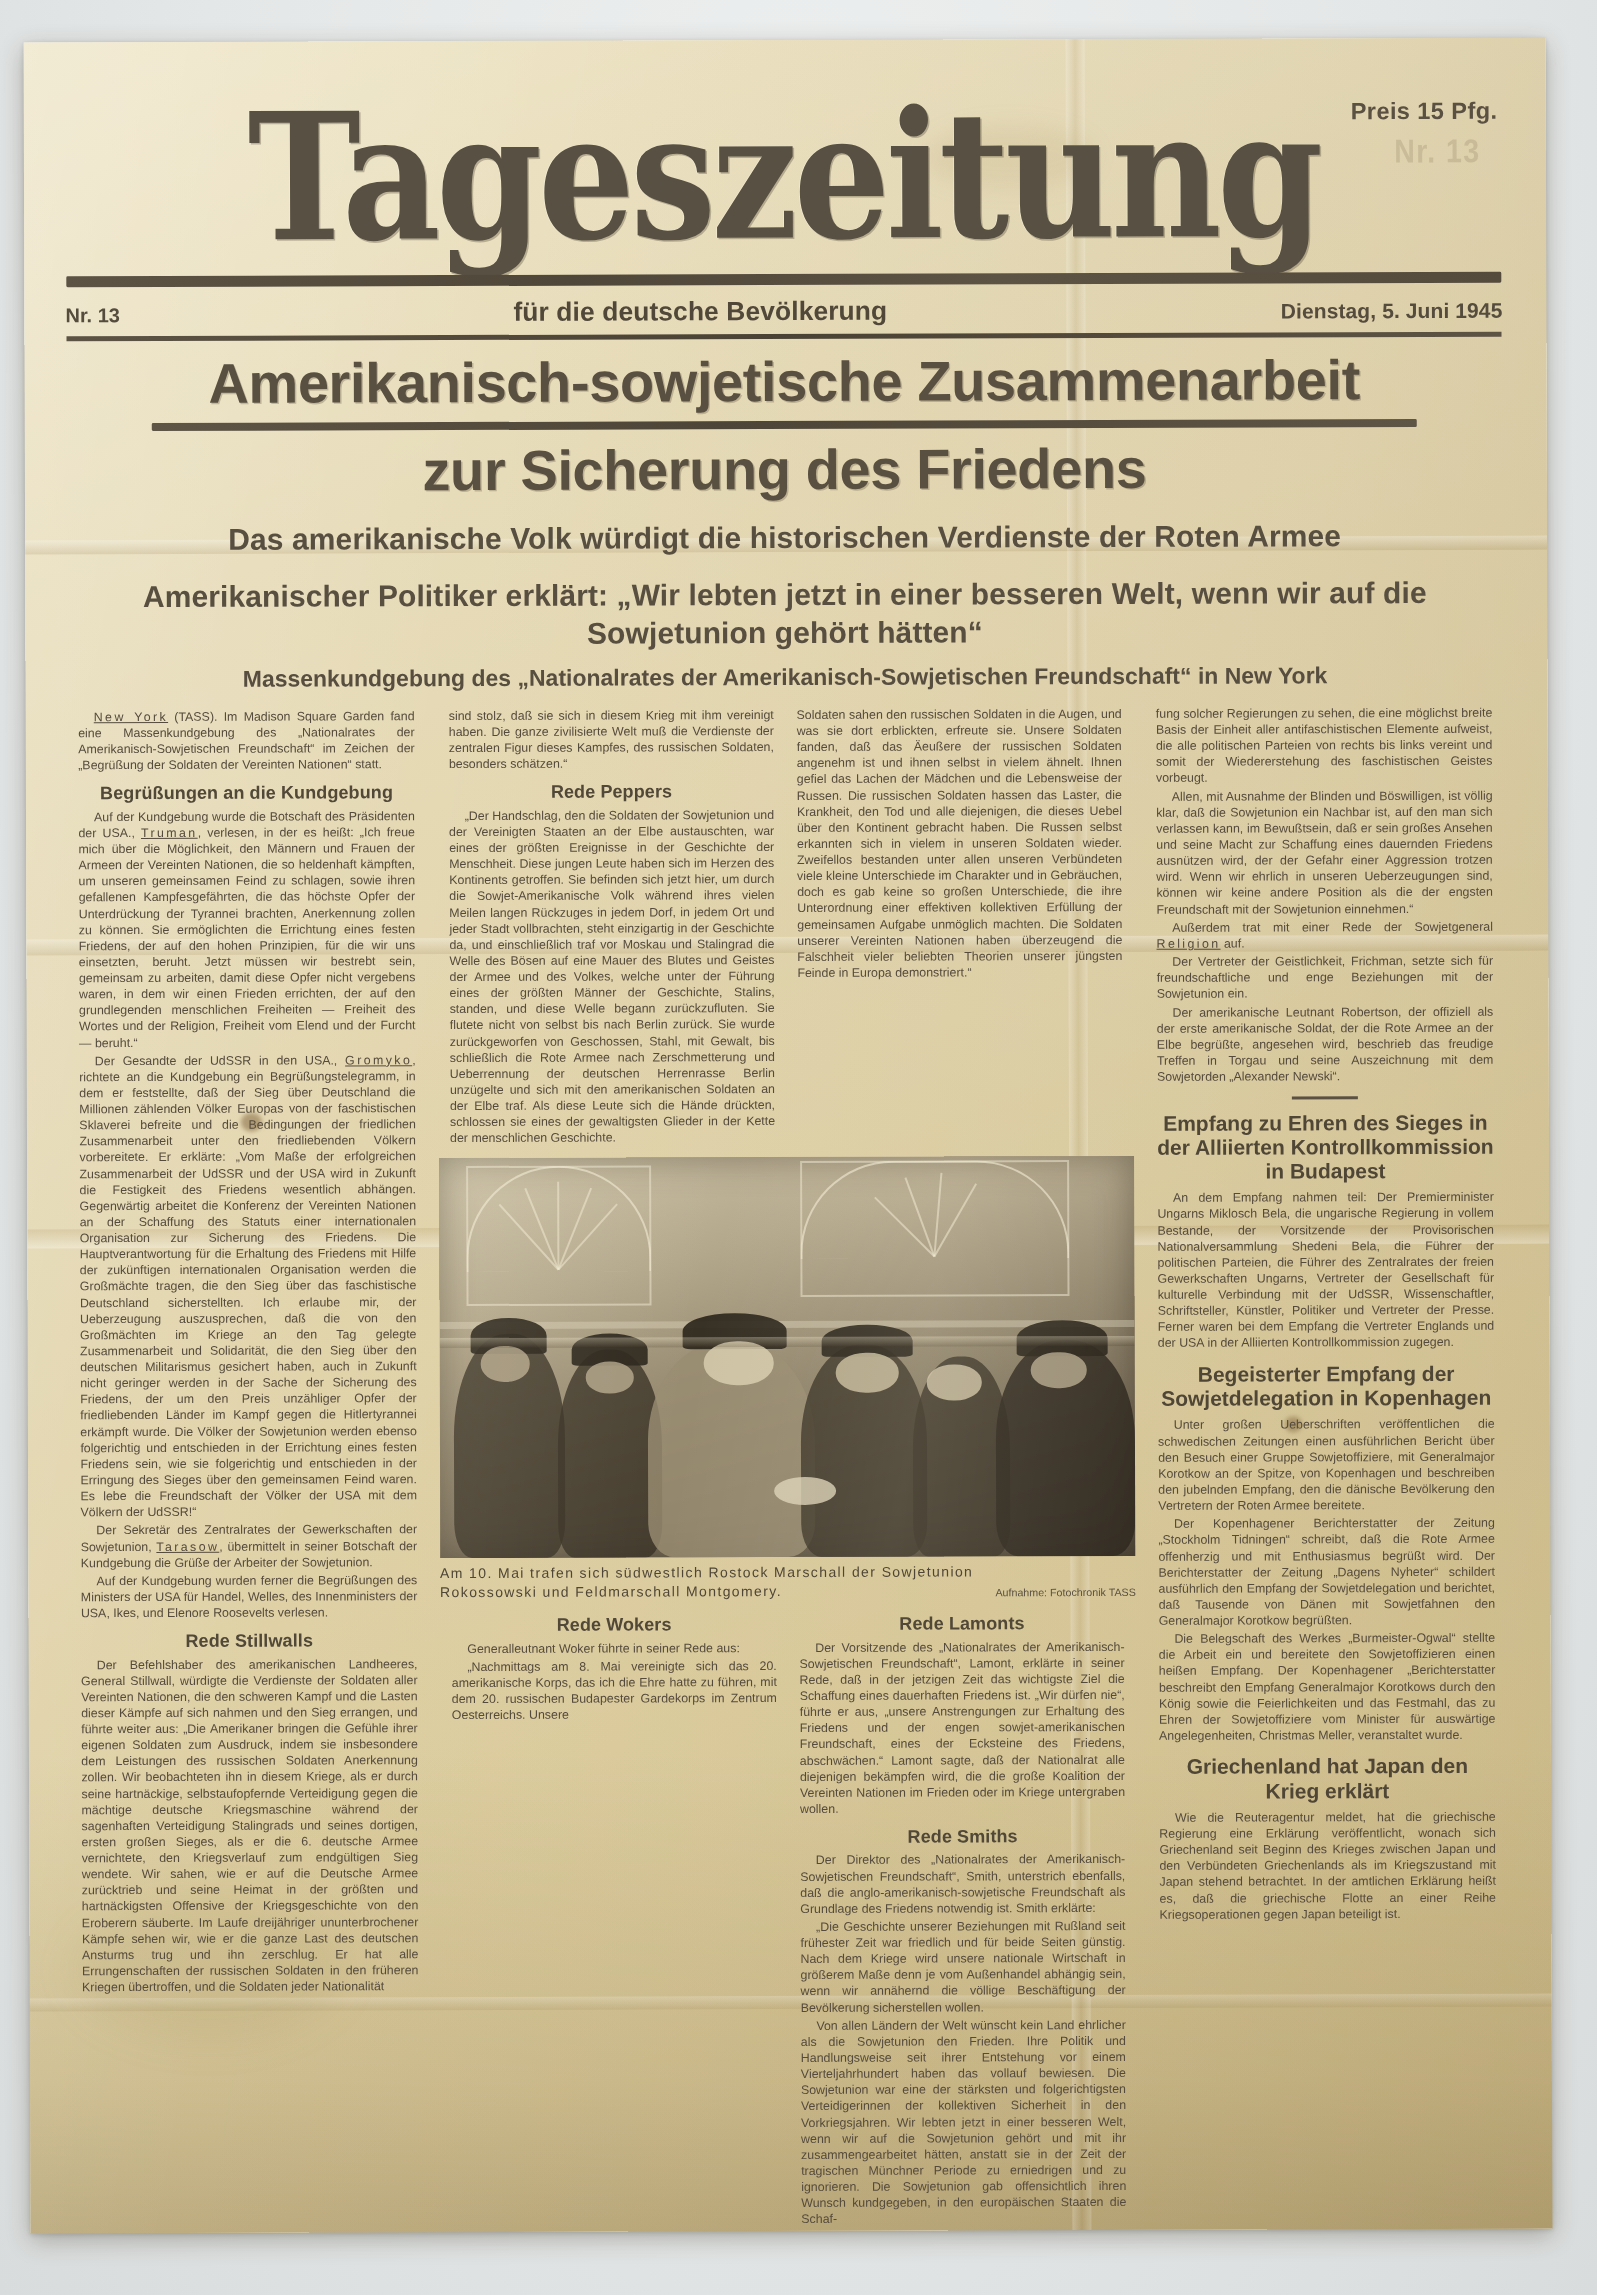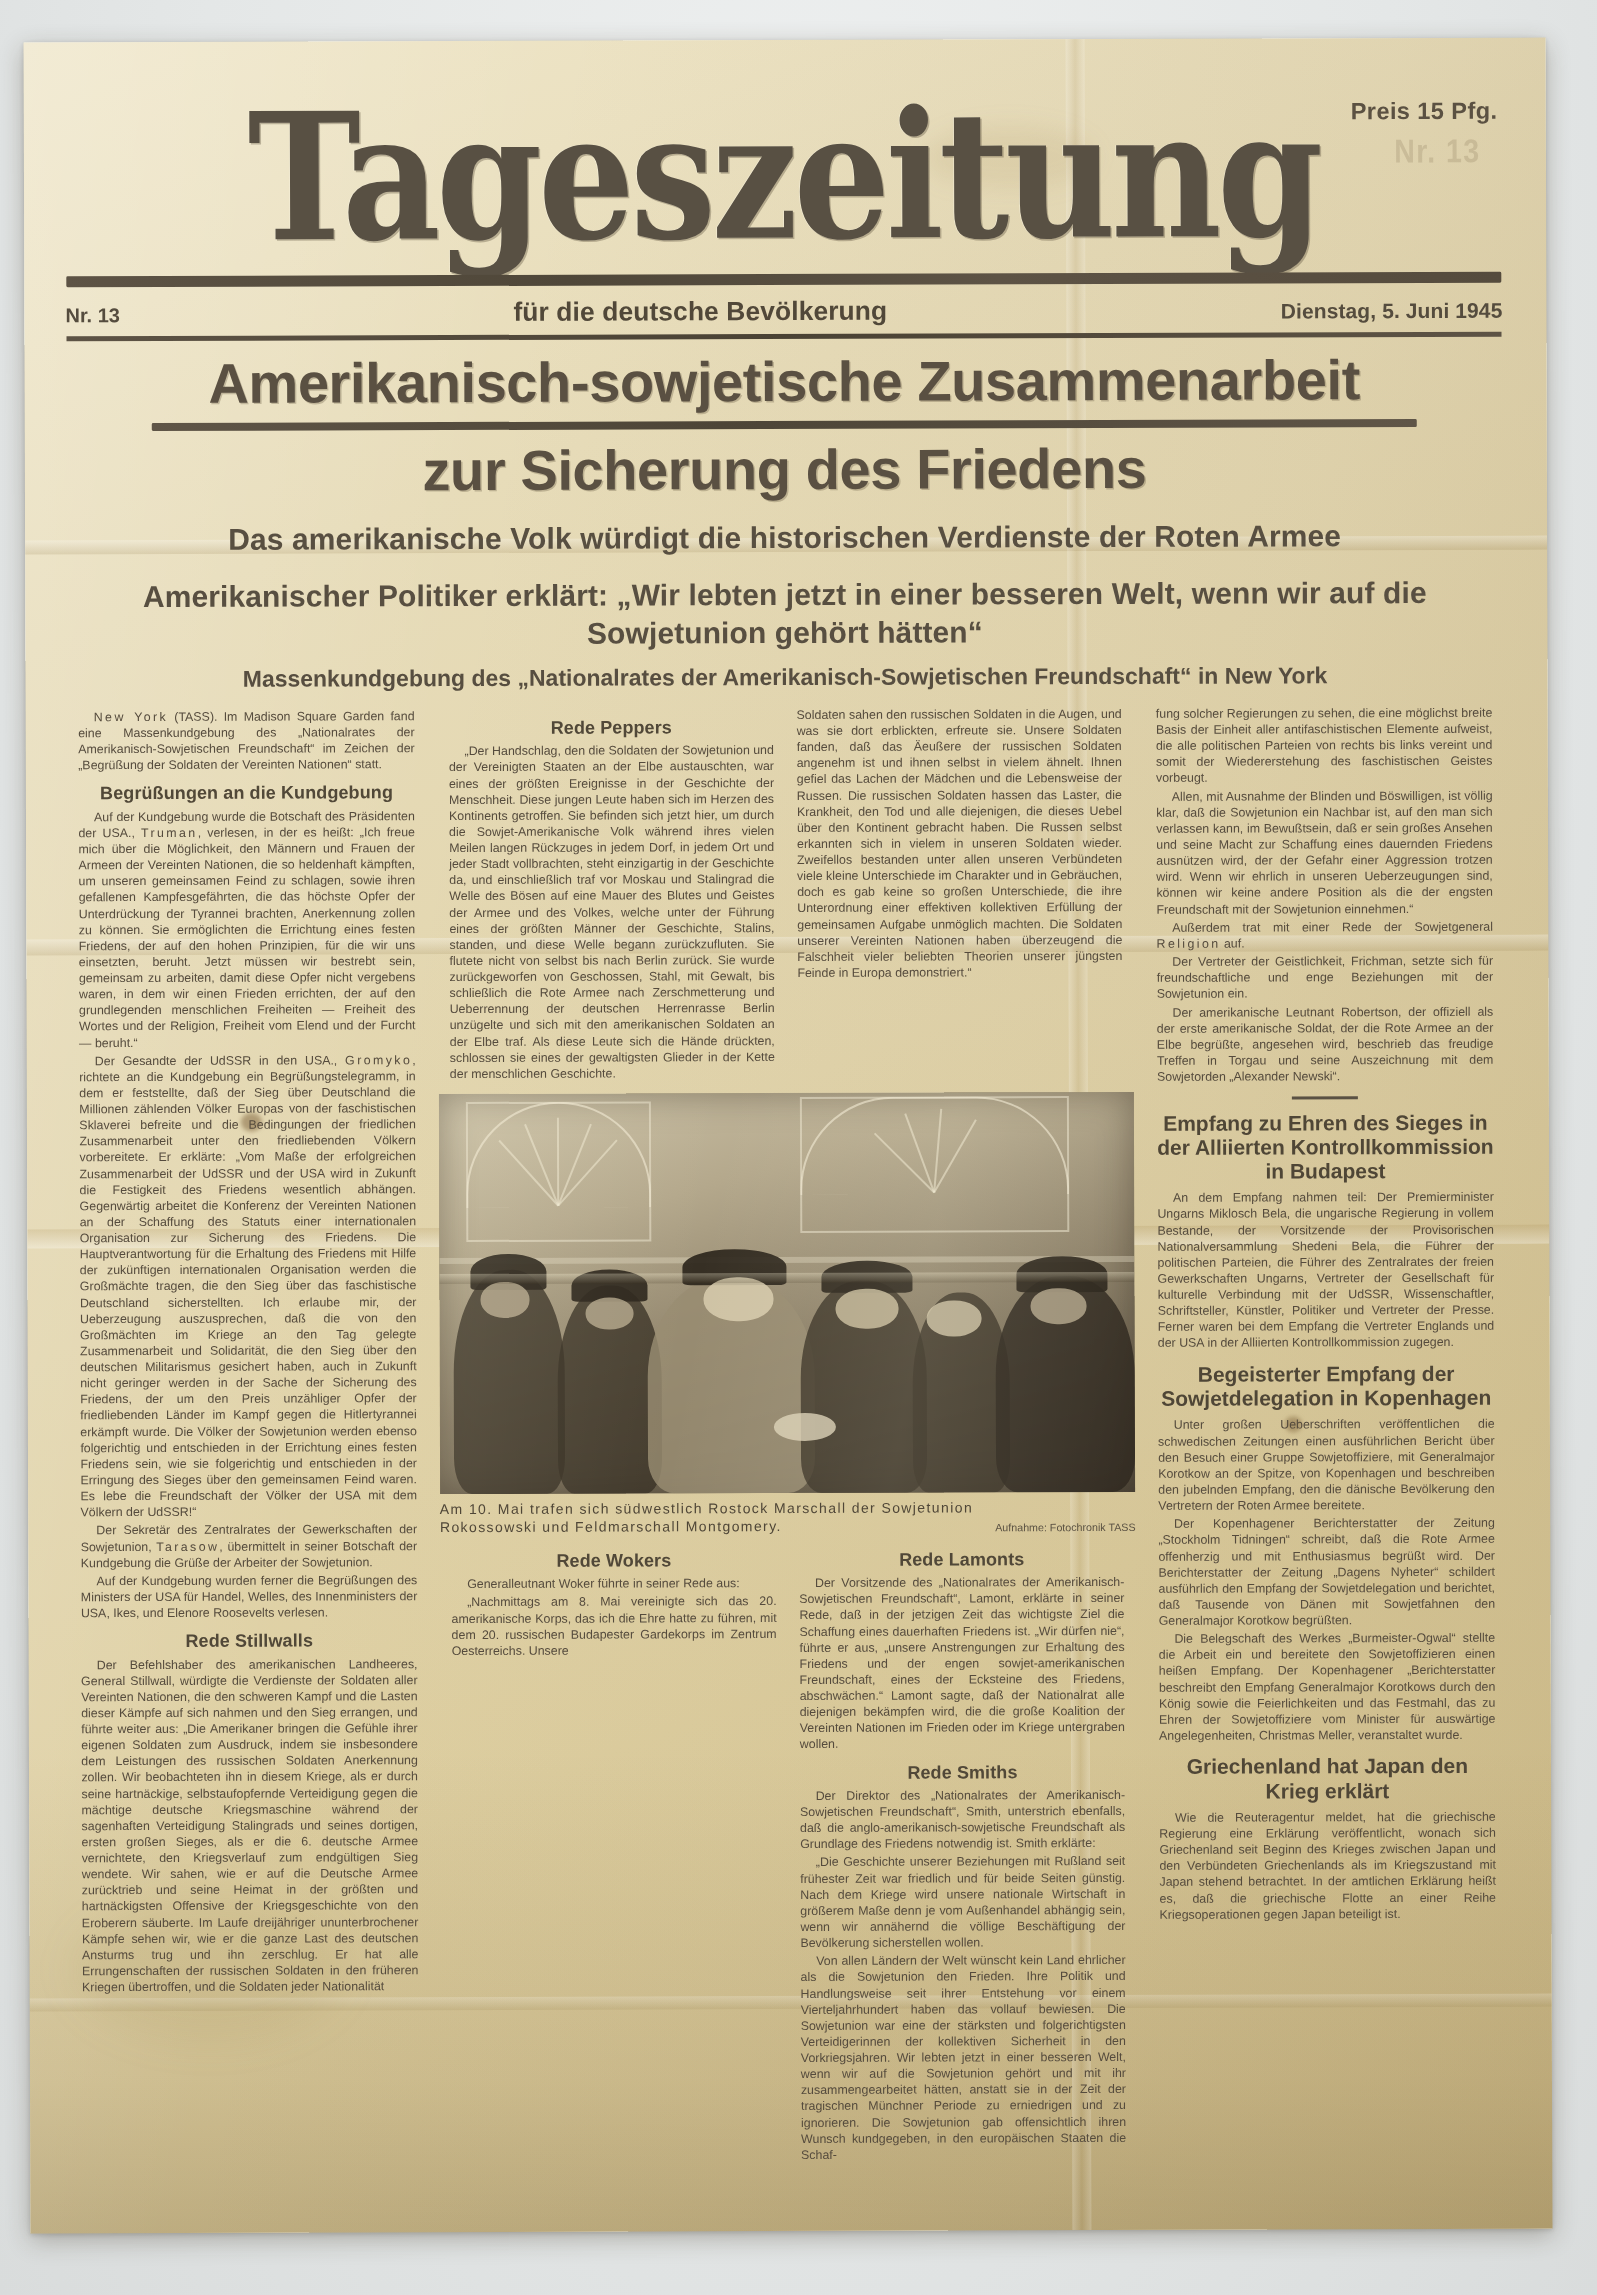--- a/index.html
+++ b/index.html
@@ -107,21 +107,21 @@
     font-family:"Liberation Sans",sans-serif;
     font-size:12.4px;line-height:1.30;
     text-align:justify;
     margin:0 0 2.1px 0;
     color:#554b3d;
     text-indent:15.7px;
     hyphens:auto;
     -webkit-hyphens:auto;
   }
   p.body.noind{text-indent:0;}
-  .sp{letter-spacing:2.4px;}
+  .sp{letter-spacing:2.4px;text-decoration:underline;}
   h4.sub{
     font-family:"Liberation Sans",sans-serif;
     font-weight:bold;font-size:18px;text-align:center;
     margin:10px 0 4.3px 0;color:#514838;letter-spacing:0.1px;
   }
   h3.art{
     font-family:"Liberation Sans",sans-serif;
     font-weight:bold;font-size:21px;line-height:1.16;text-align:center;
     margin:11.4px 0 5.7px 0;color:#4f4636;
   }
@@ -211,20 +211,21 @@
         <p class="body"><span>Der Gesandte der UdSSR in den USA., </span><span class="sp">Gromyko</span><span>, richtete an die Kundgebung ein Begrüßungstelegramm, in dem er feststellte, daß der Sieg über Deutschland die Millionen zählenden Völker Europas von der faschistischen Sklaverei befreite und die Bedingungen der friedlichen Zusammenarbeit unter den friedliebenden Völkern vorbereitete. Er erklärte: „Vom Maße der erfolgreichen Zusammenarbeit der UdSSR und der USA wird in Zukunft die Festigkeit des Friedens wesentlich abhängen. Gegenwärtig arbeitet die Konferenz der Vereinten Nationen an der Schaffung des Statuts einer internationalen Organisation zur Sicherung des Friedens. Die Hauptverantwortung für die Erhaltung des Friedens mit Hilfe der zukünftigen internationalen Organisation werden die Großmächte tragen, die den Sieg über das faschistische Deutschland sicherstellten. Ich erlaube mir, der Ueberzeugung auszusprechen, daß die von den Großmächten im Kriege an den Tag gelegte Zusammenarbeit und Solidarität, die den Sieg über den deutschen Militarismus gesichert haben, auch in Zukunft nicht geringer werden in der Sache der Sicherung des Friedens, der um den Preis unzähliger Opfer der friedliebenden Länder im Kampf gegen die Hitlertyrannei erkämpft wurde. Die Völker der Sowjetunion werden ebenso folgerichtig und entschieden in der Errichtung eines festen Friedens sein, wie sie folgerichtig und entschieden in der Erringung des Sieges über den gemeinsamen Feind waren. Es lebe die Freundschaft der Völker der USA mit dem Völkern der UdSSR!“</span></p>
         <p class="body"><span>Der Sekretär des Zentralrates der Gewerkschaften der Sowjetunion, </span><span class="sp">Tarasow</span><span>, übermittelt in seiner Botschaft der Kundgebung die Grüße der Arbeiter der Sowjetunion.</span></p>
         <p class="body">Auf der Kundgebung wurden ferner die Begrüßungen des Ministers der USA für Handel, Welles, des Innenministers der USA, Ikes, und Elenore Roosevelts verlesen.</p>
         <h4 class="sub">Rede Stillwalls</h4>
         <p class="body">Der Befehlshaber des amerikanischen Landheeres, General Stillwall, würdigte die Verdienste der Soldaten aller Vereinten Nationen, die den schweren Kampf und die Lasten dieser Kämpfe auf sich nahmen und den Sieg errangen, und führte weiter aus: „Die Amerikaner bringen die Gefühle ihrer eigenen Soldaten zum Ausdruck, indem sie insbesondere dem Leistungen des russischen Soldaten Anerkennung zollen. Wir beobachteten ihn in diesem Kriege, als er durch seine hartnäckige, selbstaufopfernde Verteidigung gegen die mächtige deutsche Kriegsmaschine während der sagenhaften Verteidigung Stalingrads und seines dortigen, ersten großen Sieges, als er die 6. deutsche Armee vernichtete, den Kriegsverlauf zum endgültigen Sieg wendete. Wir sahen, wie er auf die Deutsche Armee zurücktrieb und seine Heimat in der größten und hartnäckigsten Offensive der Kriegsgeschichte von den Eroberern säuberte. Im Laufe dreijähriger ununterbrochener Kämpfe sehen wir, wie er die ganze Last des deutschen Ansturms trug und ihn zerschlug. Er hat alle Errungenschaften der russischen Soldaten in den früheren Kriegen übertroffen, und die Soldaten jeder Nationalität</p>
       </div>
 
       <div class="gc gc-mid">
         <div class="midrow">
           <div class="half">
+            <p class="body noind">sind stolz, daß sie sich in diesem Krieg mit ihm vereinigt haben. Die ganze zivilisierte Welt muß die Verdienste der zentralen Figur dieses Kampfes, des russischen Soldaten, besonders schätzen.“</p>
             <h4 class="sub">Rede Peppers</h4>
             <p class="body">„Der Handschlag, den die Soldaten der Sowjetunion und der Vereinigten Staaten an der Elbe austauschten, war eines der größten Ereignisse in der Geschichte der Menschheit. Diese jungen Leute haben sich im Herzen des Kontinents getroffen. Sie befinden sich jetzt hier, um durch die Sowjet-Amerikanische Volk während ihres vielen Meilen langen Rückzuges in jedem Dorf, in jedem Ort und jeder Stadt vollbrachten, steht einzigartig in der Geschichte da, und einschließlich traf vor Moskau und Stalingrad die Welle des Bösen auf eine Mauer des Blutes und Geistes der Armee und des Volkes, welche unter der Führung eines der größten Männer der Geschichte, Stalins, standen, und diese Welle begann zurückzufluten. Sie flutete nicht von selbst bis nach Berlin zurück. Sie wurde zurückgeworfen von Geschossen, Stahl, mit Gewalt, bis schließlich die Rote Armee nach Zerschmetterung und Ueberrennung der deutschen Herrenrasse Berlin unzügelte und sich mit den amerikanischen Soldaten an der Elbe traf. Als diese Leute sich die Hände drückten, schlossen sie eines der gewaltigsten Glieder in der Kette der menschlichen Geschichte.</p>
           </div>
           <div class="half">
             <p class="body noind">Soldaten sahen den russischen Soldaten in die Augen, und was sie dort erblickten, erfreute sie. Unsere Soldaten fanden, daß das Äeußere der russischen Soldaten angenehm ist und ihnen selbst in vielem ähnelt. Ihnen gefiel das Lachen der Mädchen und die Lebensweise der Russen. Die russischen Soldaten hassen das Laster, die Krankheit, den Tod und alle diejenigen, die dieses Uebel über den Kontinent gebracht haben. Die Russen selbst erkannten sich in vielem in unseren Soldaten wieder. Zweifellos bestanden unter allen unseren Verbündeten viele kleine Unterschiede im Charakter und in Gebräuchen, doch es gab keine so großen Unterschiede, die ihre Unterordnung einer effektiven kollektiven Erfüllung der gemeinsamen Aufgabe unmöglich machten. Die Soldaten unserer Vereinten Nationen haben überzeugend die Falschheit vieler beliebten Theorien unserer jüngsten Feinde in Europa demonstriert.“</p>
           </div>
         </div>
 
         <div class="photo-wrap">
           <div class="photo">

